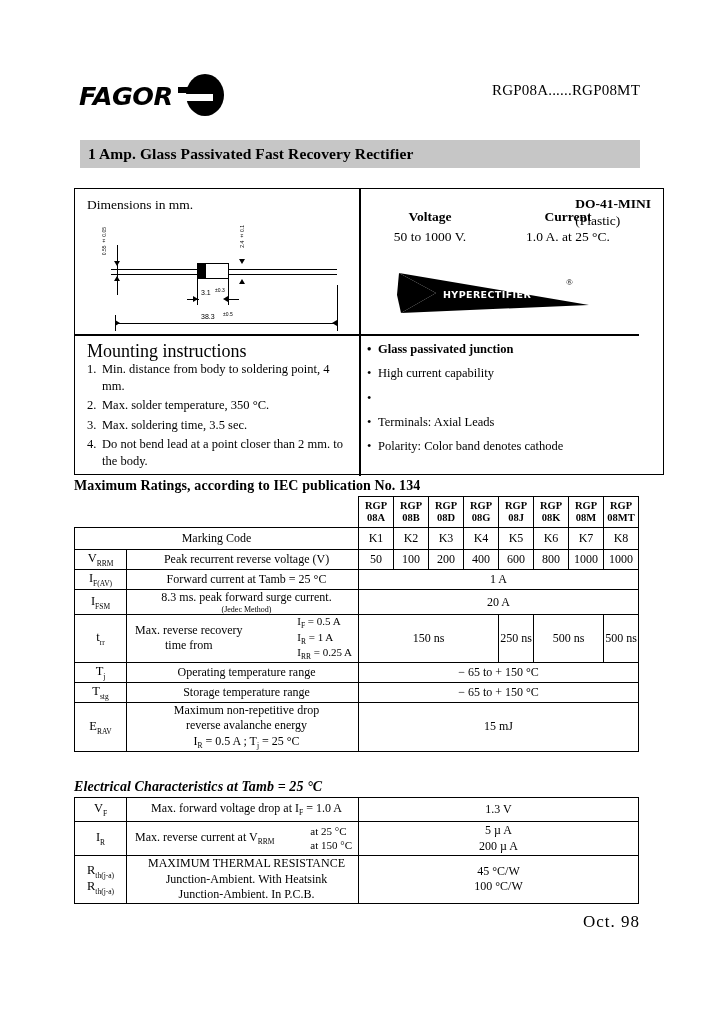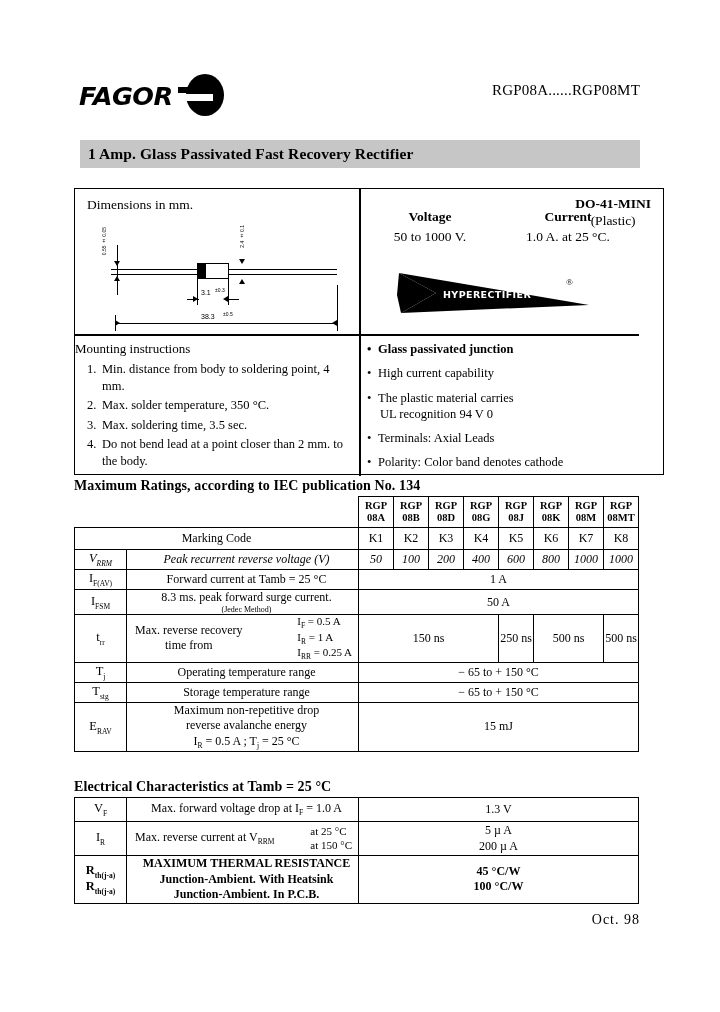--- a/index.html
+++ b/index.html
@@ -128,21 +128,21 @@
   .dim-title {
     position: absolute;
     left: 12px; top: 8px;
     font-size: 13.5px;
   }
   .pkg-name {
     position: absolute;
     right: 12px; top: 7px;
     font-size: 13.5px;
     font-weight: bold;
-    text-align: center;
+    text-align: left;
     line-height: 1.25;
   }
   .pkg-name .sub { font-weight: normal; display: block; }
 
   
   .drawing {
     position: absolute;
     left: 0; top: 36px;
     width: 284px; height: 108px;
   }
@@ -216,22 +216,22 @@
   .ext-h { position: absolute; height: 1px; background: #000; }
   .dimtext {
     position: absolute;
     font-size: 7px;
     font-family: "Liberation Sans", sans-serif;
     white-space: nowrap;
   }
 
   .mount-title {
     position: absolute;
-    left: 0; top: 152px;
-    font-size: 13px;
+    left: 12px; top: 152px;
+    font-size: 18px;
     text-align: center;
   }
   .mount-list {
     position: absolute;
     left: 12px; top: 172px;
     width: 262px;
     font-size: 12.5px;
     line-height: 1.32;
   }
   .mount-list .li {
@@ -294,21 +294,21 @@
 
   
   .sec-head {
     position: absolute;
     font-size: 14px;
     font-weight: bold;
     letter-spacing: 0.1px;
     white-space: nowrap;
   }
   #sec-max { left: 74px; top: 478px; }
-  #sec-elec { left: 74px; top: 779px; }
+  #sec-elec { left: 74px; top: 779px; font-style: italic; }
 
   
   table.dt {
     position: absolute;
     border-collapse: collapse;
     font-size: 11px;
     table-layout: fixed;
   }
   table.dt td, table.dt th {
     border: 1px solid #000;
@@ -354,21 +354,21 @@
     text-align: left;
     padding-right: 6px;
     line-height: 1.25;
   }
   .two-line { line-height: 1.3; }
 
   
   .footer {
     position: absolute;
     right: 80px; top: 912px;
-    font-size: 14px;
+    font-size: 17px;
     letter-spacing: 1px;
   }
 </style>
 </head>
 <body>
 
 <div class="page">
 
   <div class="header">
     <div class="logo-wrap">
@@ -475,24 +475,20 @@
       <div class="li bold">
         <div class="bul">•</div>
         <div class="txt">Glass passivated junction</div>
       </div>
       <div class="li">
         <div class="bul">•</div>
         <div class="txt">High current capability</div>
       </div>
       <div class="li">
         <div class="bul">•</div>
-        <div class="txt">
-          <span>The plastic material carries</span>
-          <span class="l2">UL recognition 94 V 0</span>
-        </div>
       </div>
       <div class="li">
         <div class="bul">•</div>
         <div class="txt">Terminals: Axial Leads</div>
       </div>
       <div class="li">
         <div class="bul">•</div>
         <div class="txt">Polarity: Color band denotes cathode</div>
       </div>
     </div>
@@ -557,21 +553,21 @@
         <td class="val">K1</td>
         <td class="val">K2</td>
         <td class="val">K3</td>
         <td class="val">K4</td>
         <td class="val">K5</td>
         <td class="val">K6</td>
         <td class="val">K7</td>
         <td class="val">K8</td>
       </tr>
 
-      <tr style="height:20px;font-style:italic;">
+      <tr style="height:20px;">
         <td class="sym">
           <span>V</span><sub>RRM</sub>
         </td>
         <td class="desc">Peak recurrent reverse voltage (V)</td>
         <td class="val">50</td>
         <td class="val">100</td>
         <td class="val">200</td>
         <td class="val">400</td>
         <td class="val">600</td>
         <td class="val">800</td>
@@ -589,21 +585,21 @@
 
 
       <tr style="height:22px;margin-left:37px;">
         <td class="sym">
           <span>I</span><sub>FSM</sub>
         </td>
         <td class="desc">
           <span>8.3 ms. peak forward surge current.</span>
           <span class="small-note" style="text-align:center;">(Jedec Method)</span>
         </td>
-        <td class="val" colspan="8">50 A</td>
+        <td class="val" colspan="8">20 A</td>
       </tr>
 
       <tr style="height:44px;">
         <td class="sym">
           <span>t</span><sub>rr</sub>
         </td>
         <td class="desc">
           <div class="cond-box">
             <div class="two-line">
               <div>Max. reverse recovery</div>
@@ -683,21 +679,21 @@
               <div>at 150 °C</div>
             </div>
           </div>
         </td>
         <td class="val two-line">
           <div>5 µ A</div>
           <div>200 µ A</div>
         </td>
       </tr>
 
-      <tr style="height:44px;font-weight:bold;">
+      <tr style="height:44px;">
         <td class="sym">
           <div><span>R</span><sub>th(j-a)</sub></div>
           <div><span>R</span><sub>th(j-a)</sub></div>
         </td>
         <td class="desc two-line">
           <div>MAXIMUM THERMAL RESISTANCE</div>
           <div>Junction-Ambient. With Heatsink</div>
           <div>Junction-Ambient. In P.C.B.</div>
         </td>
         <td class="val two-line">

